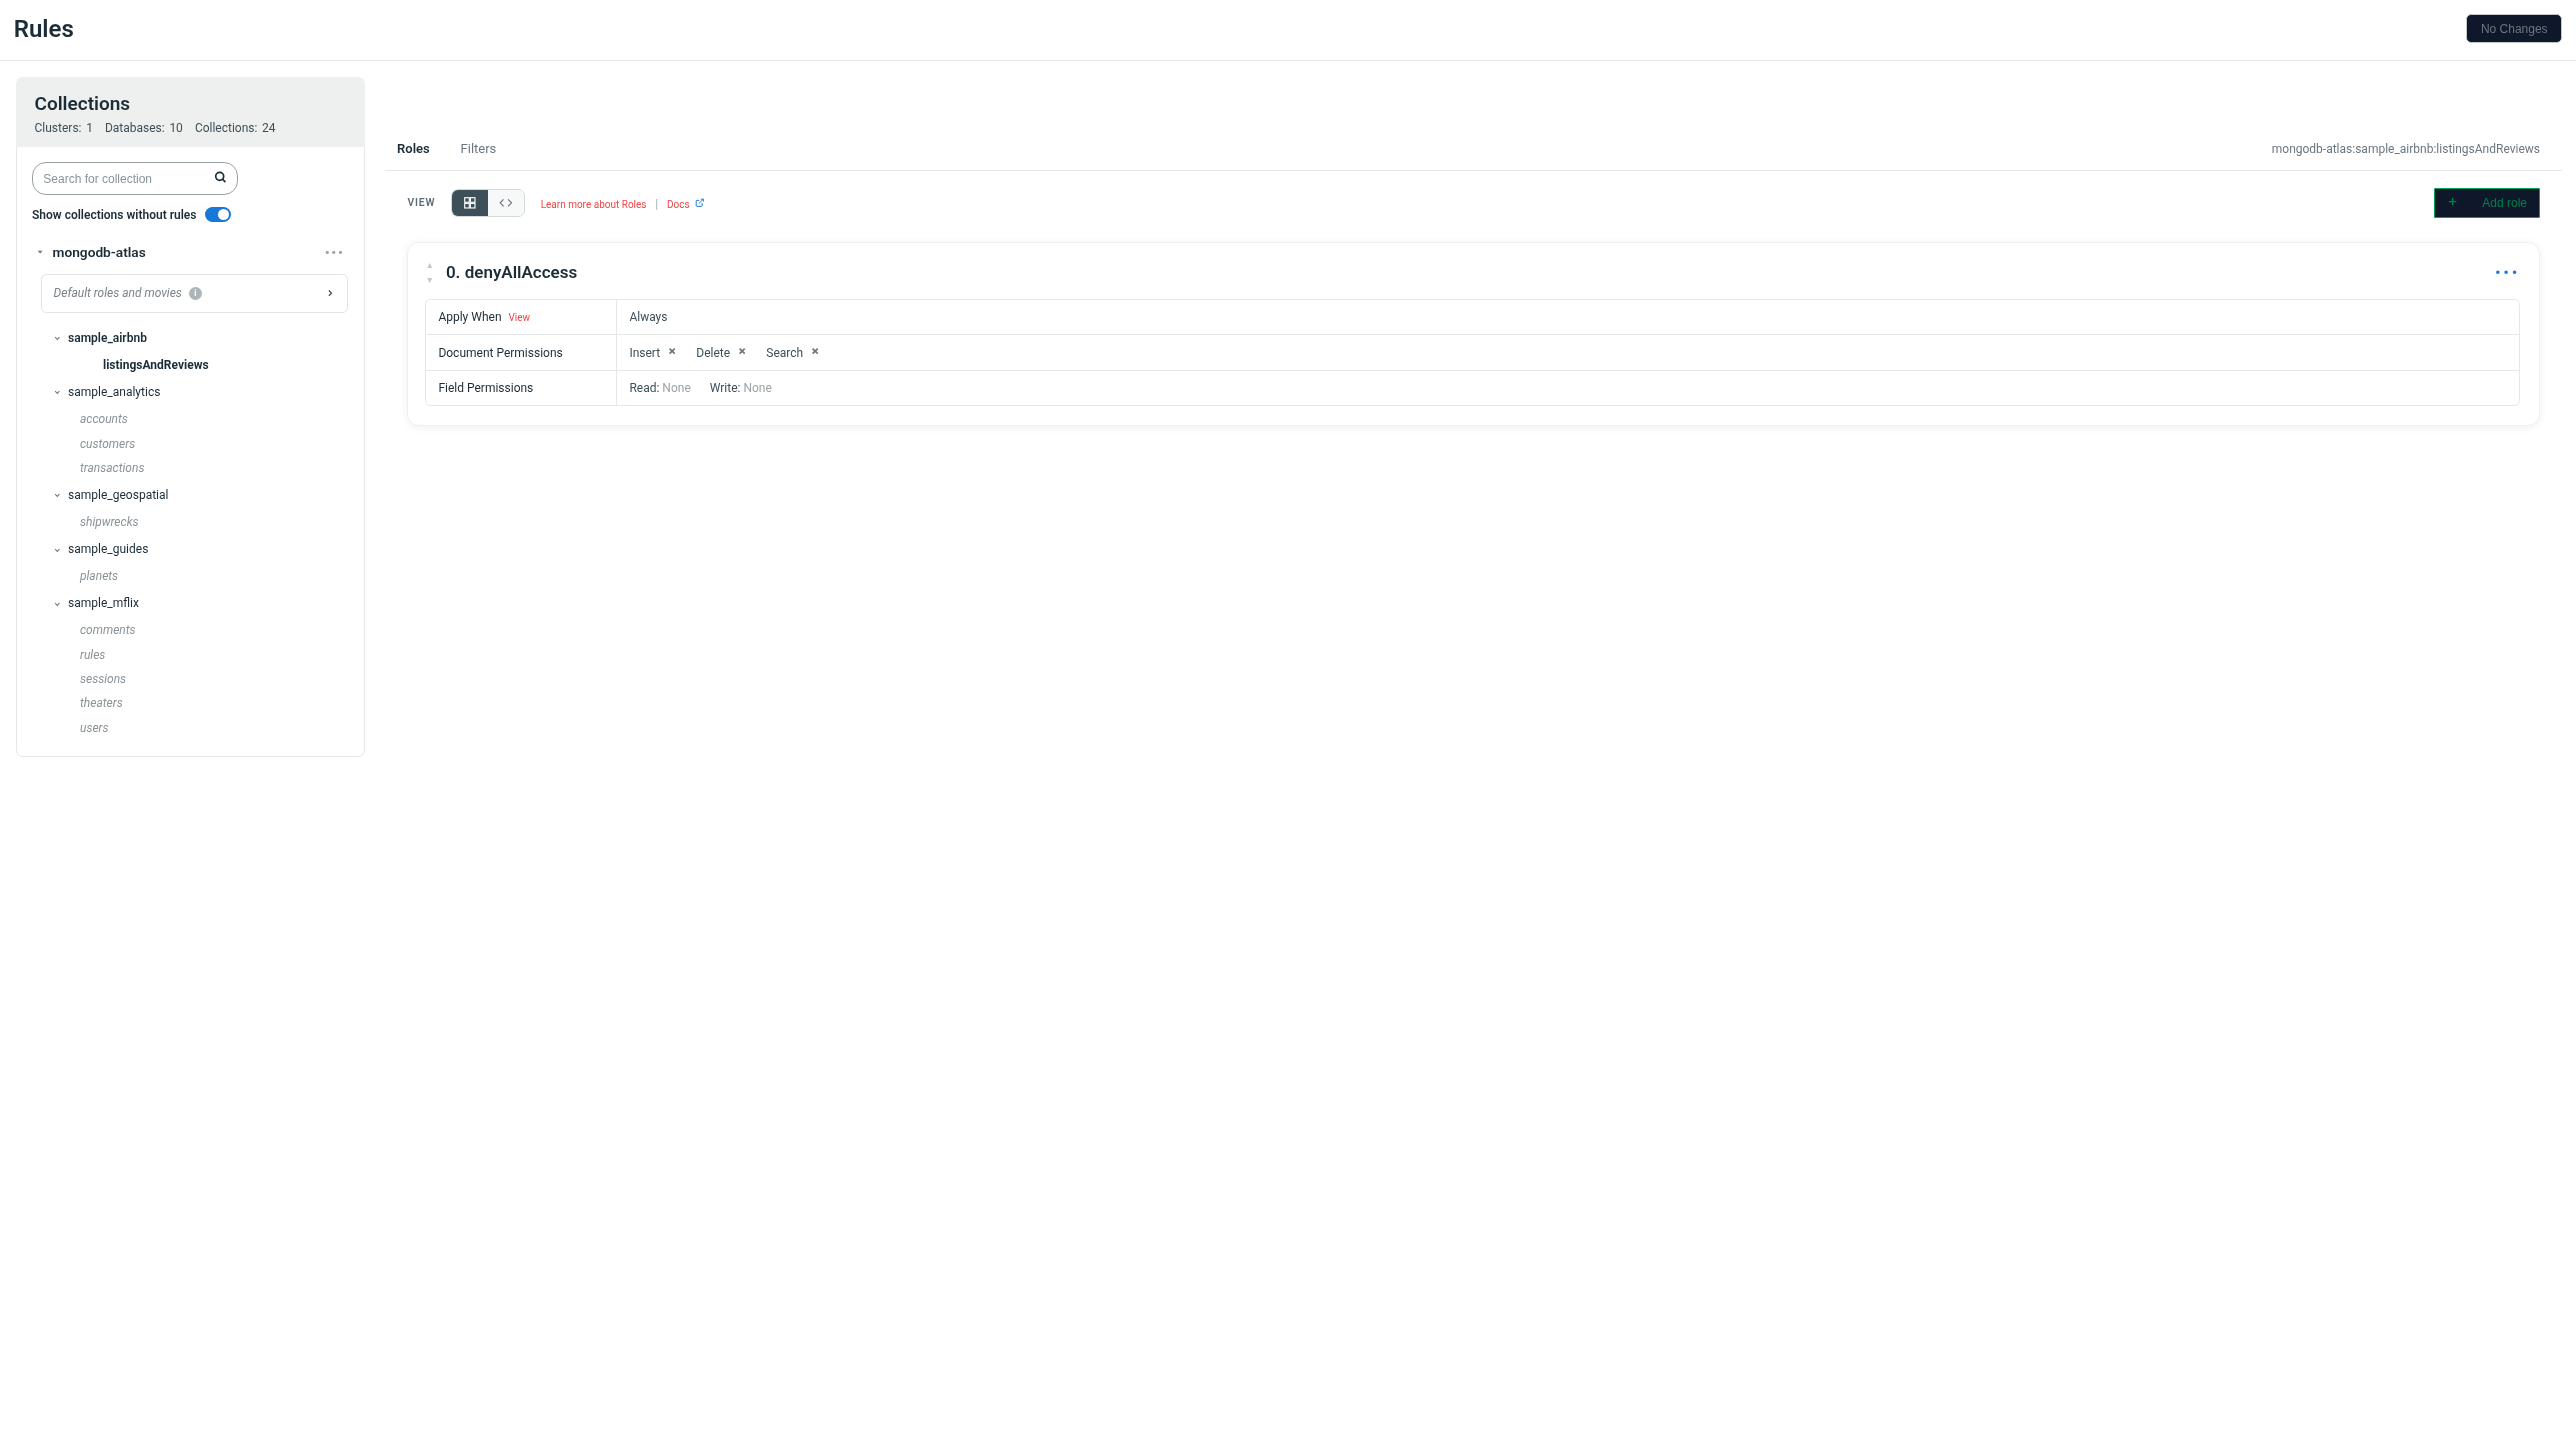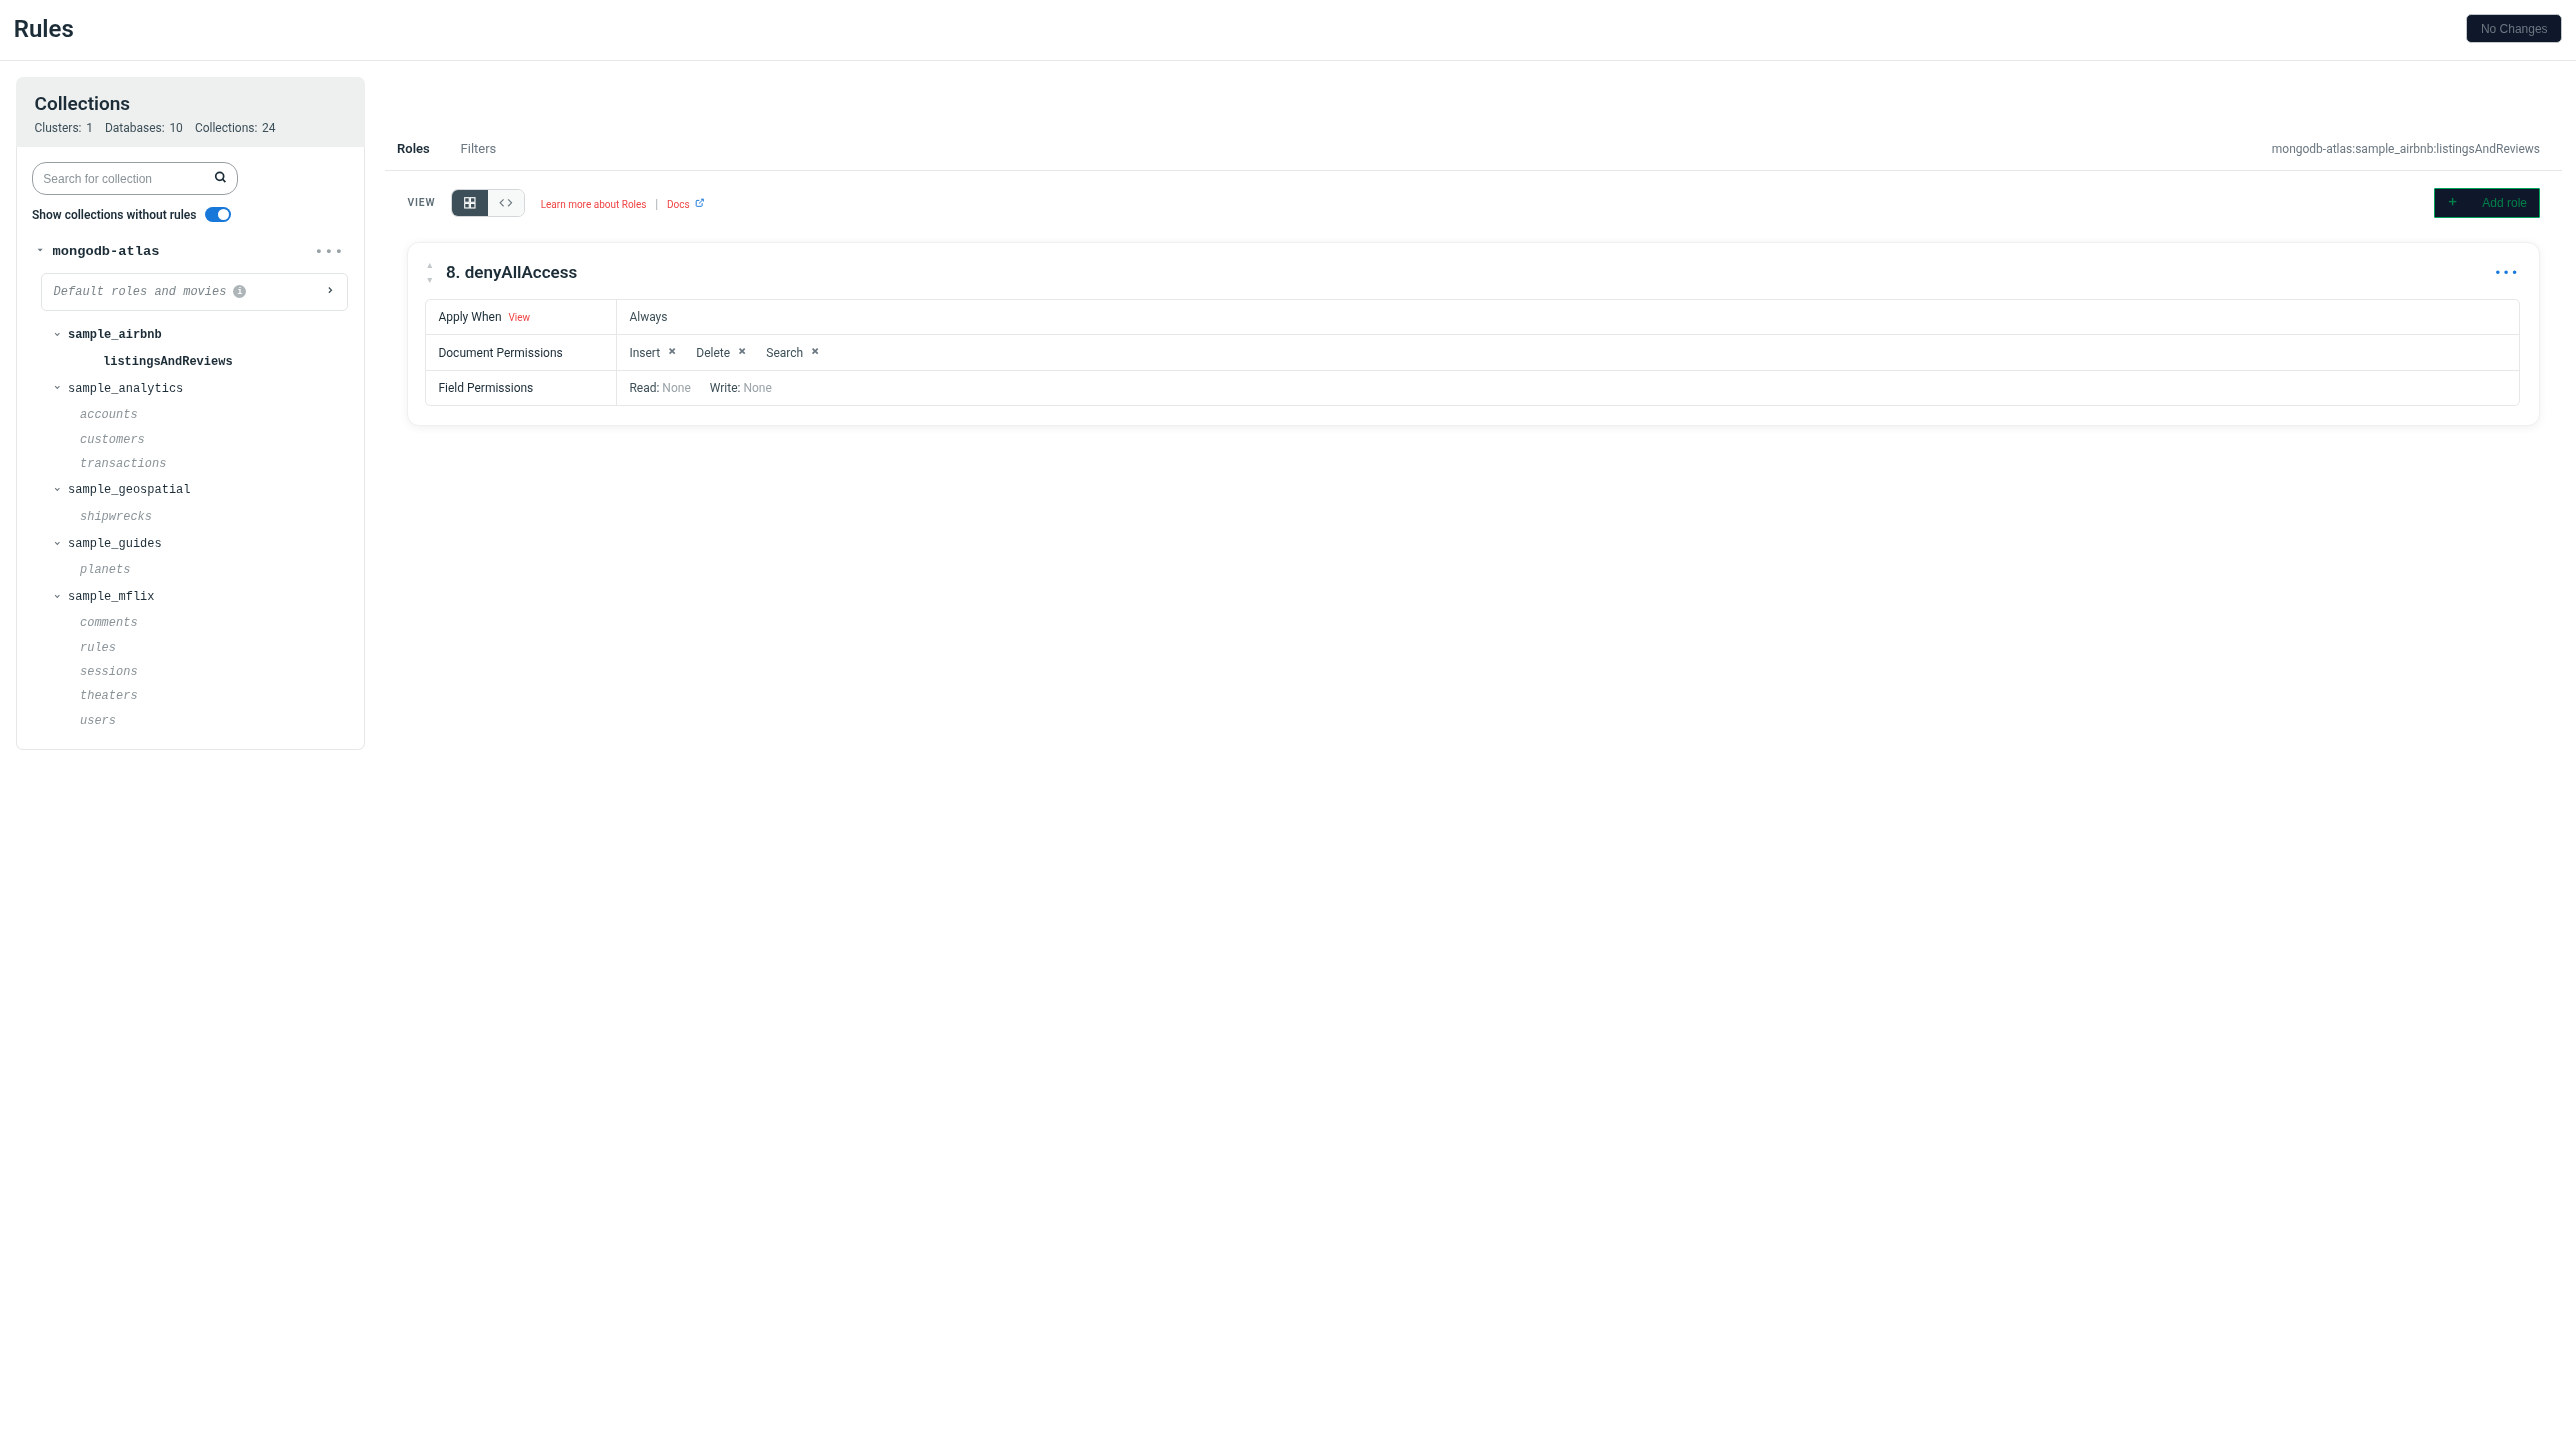--- a/index.html
+++ b/index.html
@@ -114,21 +114,20 @@
       position: absolute;
       right: 1.7px;
       top: 1.7px;
       width: 11.2px;
       height: 11.2px;
       background: #fff;
       border-radius: 50%;
     }
     .cluster-section {
       margin-bottom: 6.9px;
-      font-family: Liberation Mono, monospace;
     }
     .cluster-header {
       display: flex;
       align-items: center;
       justify-content: space-between;
       padding: 6.9px 3.4px;
       cursor: pointer;
     }
     .cluster-header-left {
       display: flex;
@@ -569,21 +568,21 @@
       </button>
     </div>
 
     <div class="role-card">
       <div class="role-card-header">
         <div class="role-header-left">
           <div class="sort-arrows">
             <span class="sort-arrow">▲</span>
             <span class="sort-arrow">▼</span>
           </div>
-          <div class="role-title">8. denyAllAccess</div>
+          <div class="role-title">0. denyAllAccess</div>
         </div>
         <span class="card-more">•••</span>
       </div>
 
       <div class="role-table">
         <div class="role-row">
           <div class="role-cell-label">
             <span>Apply When</span>
             <span class="link">View</span>
           </div>

